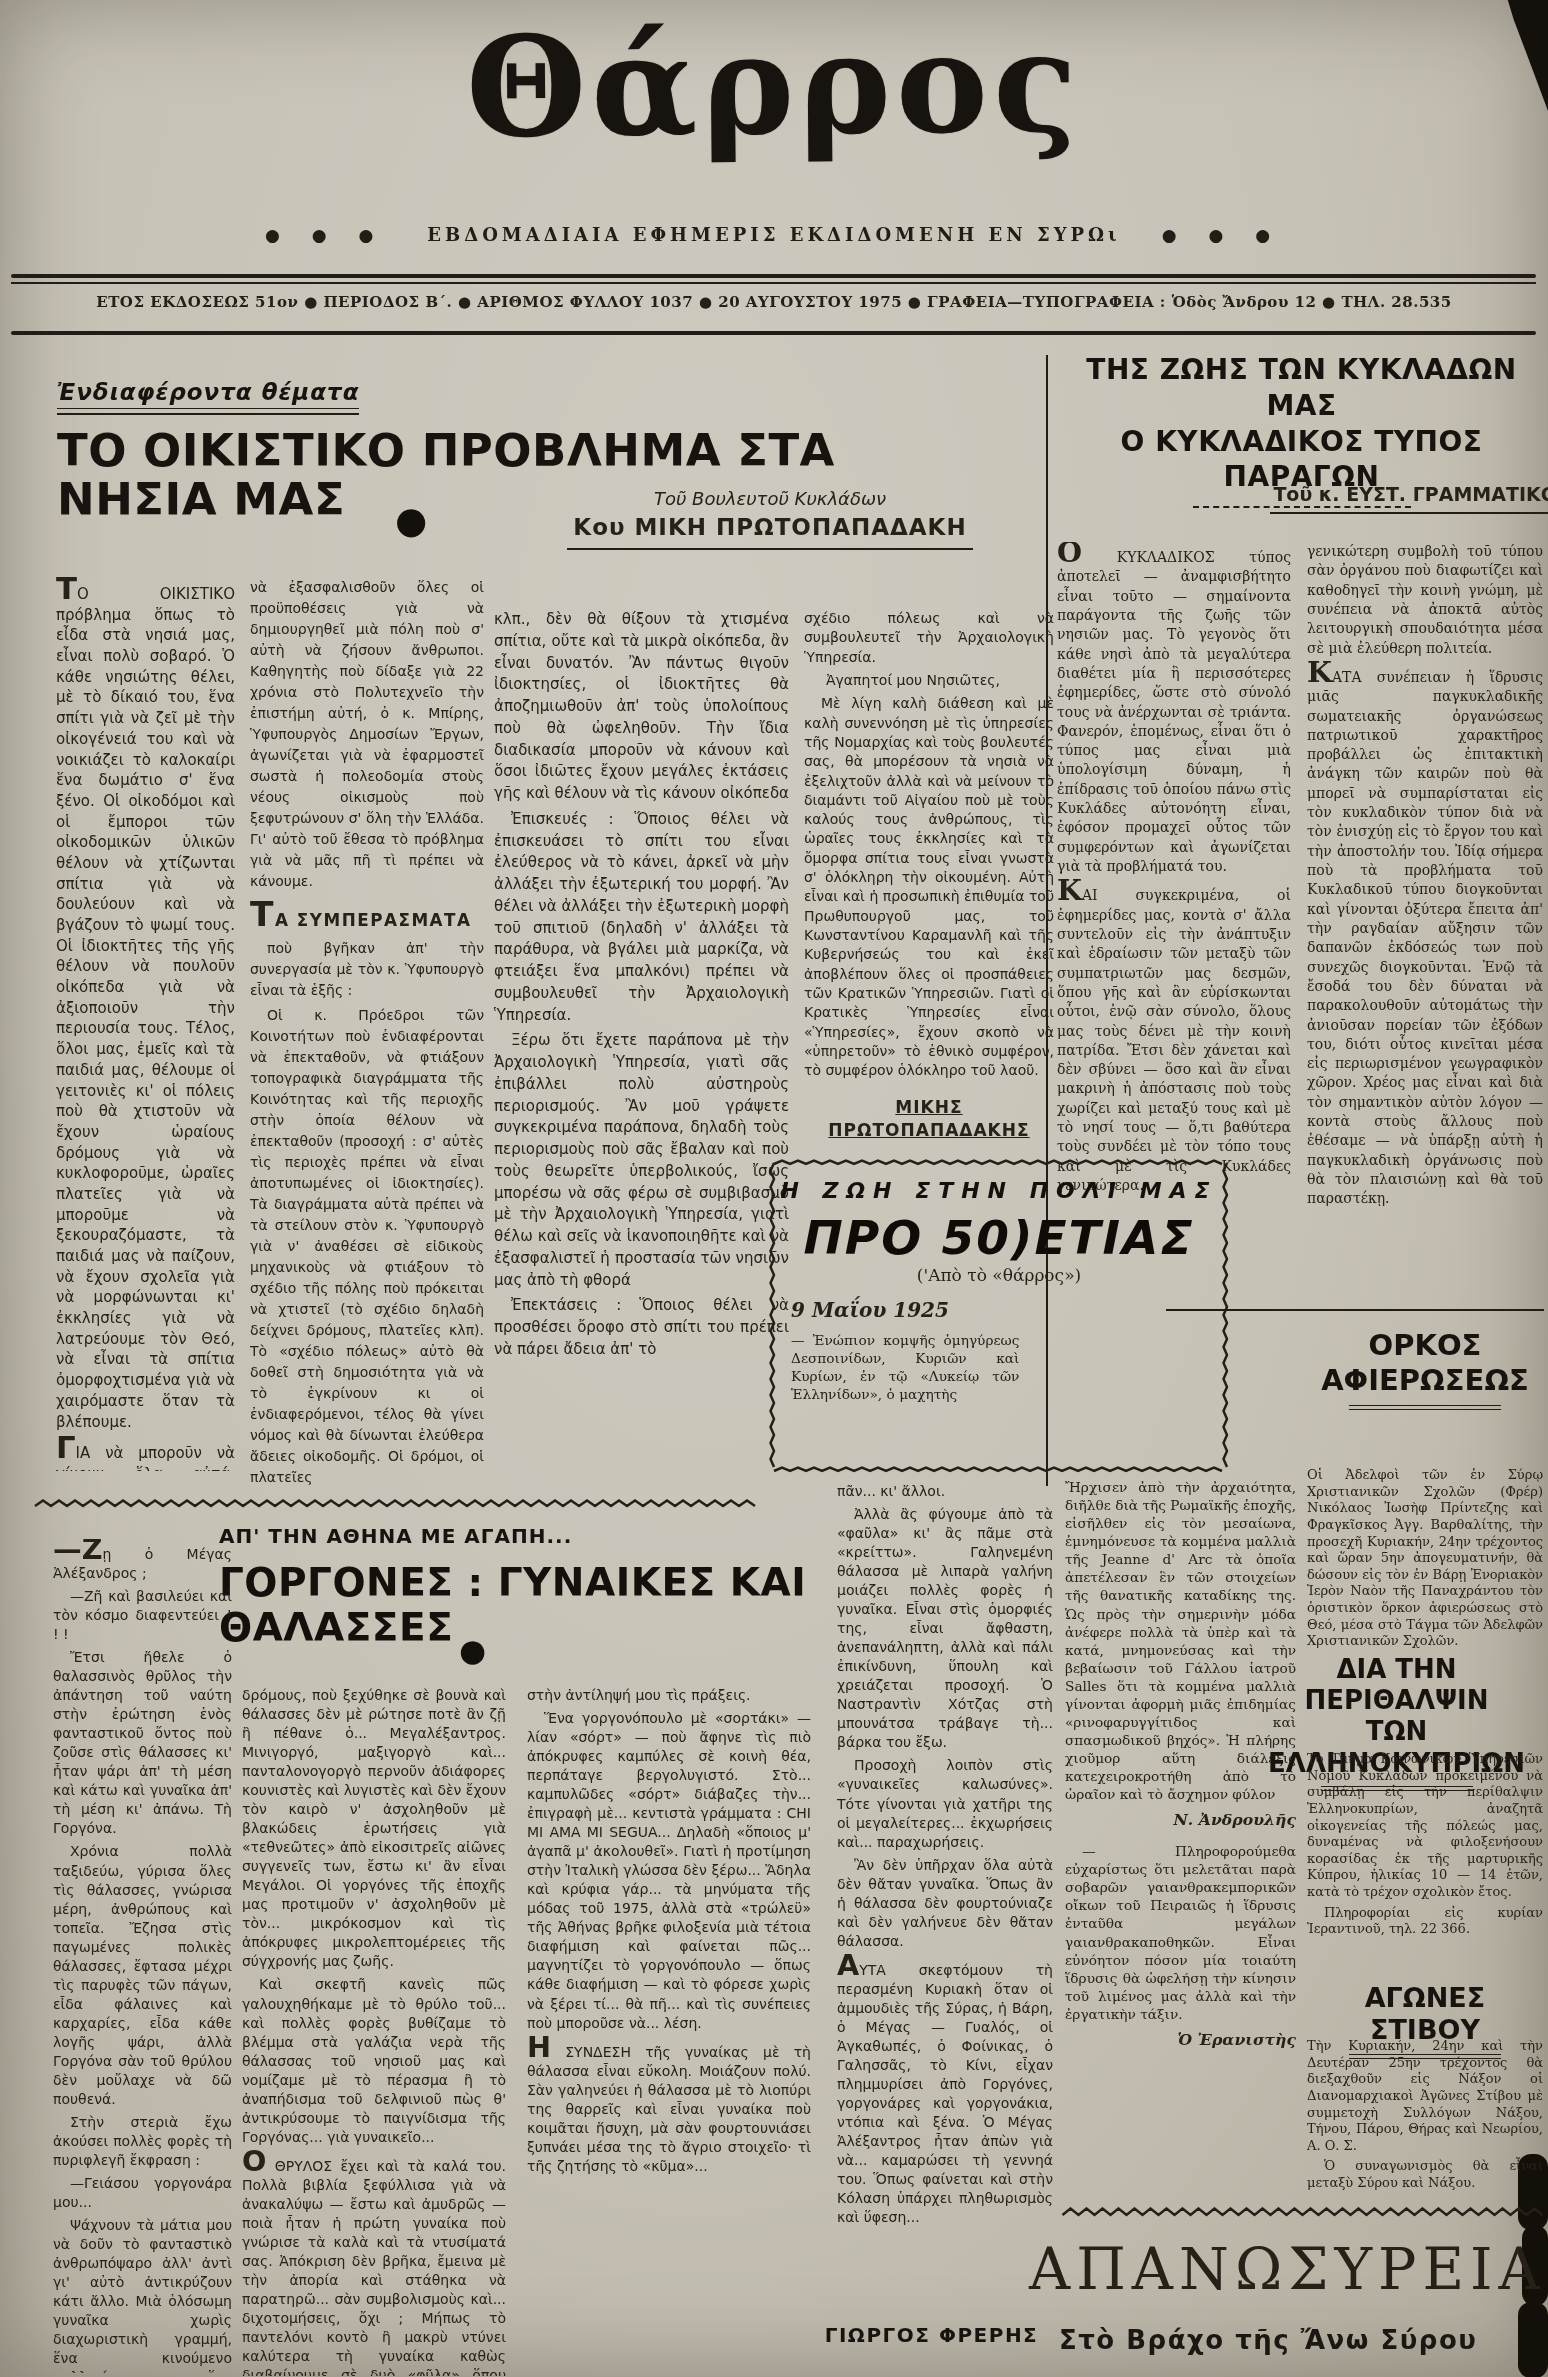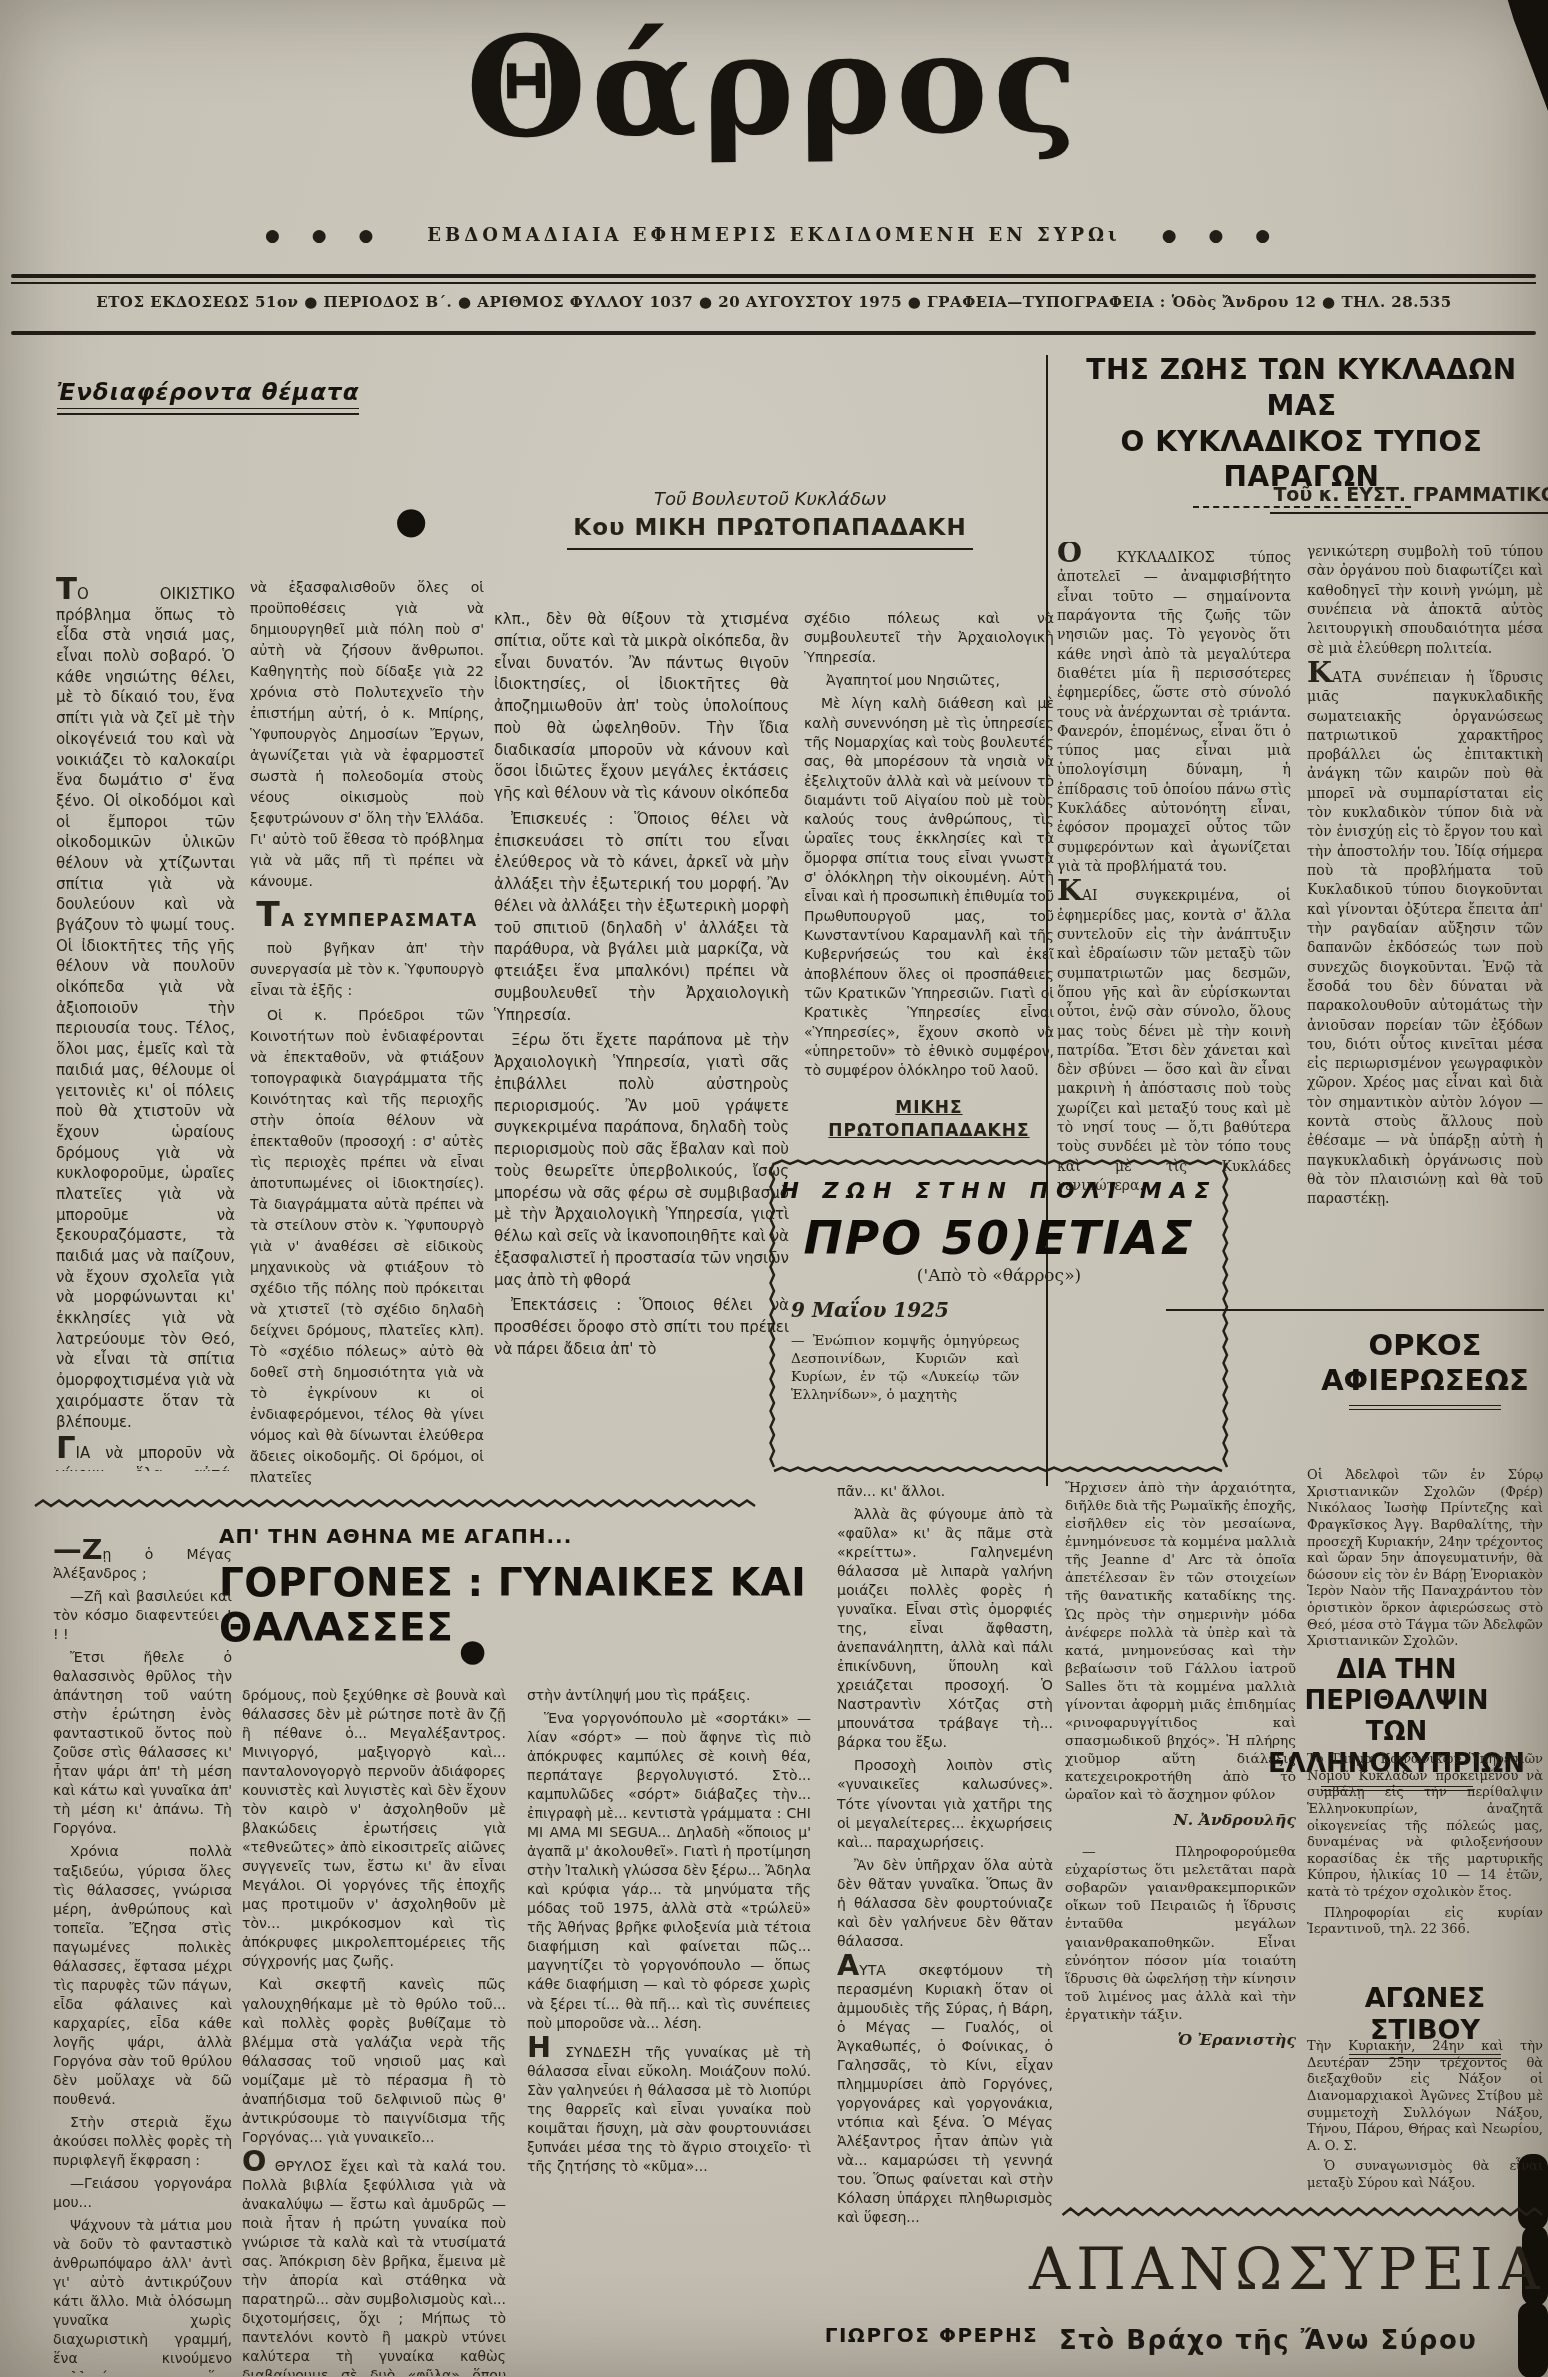--- a/index.html
+++ b/index.html
@@ -25,21 +25,21 @@
   .byline{ text-align:center;border-bottom:2px solid #211c15;padding-bottom:8px;}
   .byline .b1{font-size:18px;font-style:italic;}
   .byline .b2{font-size:23px;font-weight:700;margin-top:5px;letter-spacing:1px;}
   
   .col{overflow:hidden;text-align:justify;}
   .col p{margin:0 0 4px;text-indent:17px;}
   .col p:first-child{text-indent:0;}
   .sans{font-family:"DejaVu Sans",sans-serif;}
   .serif{font-family:"DejaVu Serif",serif;}
   .dc{font-size:2.05em;line-height:.75;font-weight:700;}
-  .subhead{font-weight:700;font-size:1.2em;letter-spacing:1.5px;margin:10px 0 5px !important;text-align:center;}
+  .subhead{font-weight:700;font-size:1.2em;letter-spacing:1.5px;margin:10px 0 5px !important;text-align:left;}
   .salute{text-indent:22px !important;}
   .sig{text-align:center;font-weight:700;font-size:17px;letter-spacing:1px;margin-top:15px !important;
        text-indent:0 !important;font-family:"DejaVu Sans",sans-serif;text-decoration:underline;}
   .sig-right{text-align:right;font-weight:700;font-style:italic;font-size:15.7px;margin:7px 0 11px !important;
        text-indent:0 !important;}
   
   .headline2{font-weight:700;font-size:28px;line-height:1.28;letter-spacing:0.5px;text-align:center;color:#17130e;}
   .dash-rule{width:218px;margin:11px auto 0;border-top:2px dashed #211c15;}
   .byline2{text-align:center;font-weight:700;font-size:19px;border-bottom:2px solid #211c15;padding-bottom:7px;}
   .sect-title{font-weight:700;text-align:center;line-height:1.2;color:#17130e;}
@@ -81,20 +81,21 @@
     <span class="dots">● ● ●</span>
   </div>
   <div class="abs rule" style="left:11px;top:274px;width:1525px;height:4px;border-radius:2px;"></div>
   <div class="abs rule" style="left:11px;top:282px;width:1525px;height:1.5px;"></div>
   <div class="abs" style="left:0;top:293px;width:100%;text-align:center;font-family:'DejaVu Serif',serif;font-weight:700;font-size:15px;letter-spacing:0.5px;color:#24201a;">ΕΤΟΣ ΕΚΔΟΣΕΩΣ 51ον ● ΠΕΡΙΟΔΟΣ Β΄. ● ΑΡΙΘΜΟΣ ΦΥΛΛΟΥ 1037 ● 20 ΑΥΓΟΥΣΤΟΥ 1975 ● ΓΡΑΦΕΙΑ—ΤΥΠΟΓΡΑΦΕΙΑ : Ὁδὸς Ἄνδρου 12 ● ΤΗΛ. 28.535</div>
   <div class="abs rule" style="left:11px;top:331px;width:1525px;height:4px;border-radius:2px;"></div>
 
   <div class="abs rule" style="left:1046px;top:355px;width:1.5px;height:1131px;"></div>
 
   <div class="abs kicker" style="left:57px;top:379px;">Ἐνδιαφέροντα θέματα</div>
+  <div class="abs headline1" style="left:57px;top:427px;width:913px;">ΤΟ ΟΙΚΙΣΤΙΚΟ ΠΡΟΒΛΗΜΑ ΣΤΑ ΝΗΣΙΑ ΜΑΣ</div>
   <div class="abs bullet" style="left:395px;top:499px;font-size:37px;">●</div>
   <div class="abs byline" style="left:567px;top:488px;width:406px;">
     <div class="b1">Τοῦ Βουλευτοῦ Κυκλάδων</div>
     <div class="b2">Κου ΜΙΚΗ ΠΡΩΤΟΠΑΠΑΔΑΚΗ</div>
   </div>
   <div class="abs col sans" style="left:56px;top:577px;width:179px;height:894px;font-size:15px;line-height:1.38;">
       <p style="text-indent: 0px;"><span class="dc">Τ</span>Ο ΟΙΚΙΣΤΙΚΟ πρόβλημα ὅπως τὸ εἶδα στὰ νησιά μας, εἶναι πολὺ σοβαρό. Ὁ κάθε νησιώτης θέλει, μὲ τὸ δίκαιό του, ἕνα σπίτι γιὰ νὰ ζεῖ μὲ τὴν οἰκογένειά του καὶ νὰ νοικιάζει τὸ καλοκαίρι ἕνα δωμάτιο σ' ἕνα ξένο. Οἱ οἰκοδόμοι καὶ οἱ ἔμποροι τῶν οἰκοδομικῶν ὑλικῶν θέλουν νὰ χτίζωνται σπίτια γιὰ νὰ δουλεύουν καὶ νὰ βγάζουν τὸ ψωμί τους. Οἱ ἰδιοκτῆτες τῆς γῆς θέλουν νὰ πουλοῦν οἰκόπεδα γιὰ νὰ ἀξιοποιοῦν τὴν περιουσία τους. Τέλος, ὅλοι μας, ἐμεῖς καὶ τὰ παιδιά μας, θέλουμε οἱ γειτονιὲς κι' οἱ πόλεις ποὺ θὰ χτιστοῦν νὰ ἔχουν ὡραίους δρόμους γιὰ νὰ κυκλοφοροῦμε, ὡραῖες πλατεῖες γιὰ νὰ μποροῦμε νὰ ξεκουραζόμαστε, τὰ παιδιά μας νὰ παίζουν, νὰ ἔχουν σχολεῖα γιὰ νὰ μορφώνωνται κι' ἐκκλησίες γιὰ νὰ λατρεύουμε τὸν Θεό, νὰ εἶναι τὰ σπίτια ὀμορφοχτισμένα γιὰ νὰ χαιρόμαστε ὅταν τὰ βλέπουμε.</p>
       <p style="text-indent: 0px;"><span class="dc">Γ</span>ΙΑ νὰ μποροῦν νὰ γίνουν ὅλα αὐτά, πρέπει νὰ ὑπακούσουμε στὴν εἰδικὴ ἐπιστήμη τῆς πολεοδομίας, ποὺ μᾶς διδάσκει πῶς μποροῦν</p>
     </div>
   <div class="abs col sans" style="left:250px;top:577px;width:234px;height:908px;font-size:14px;line-height:1.5;">

